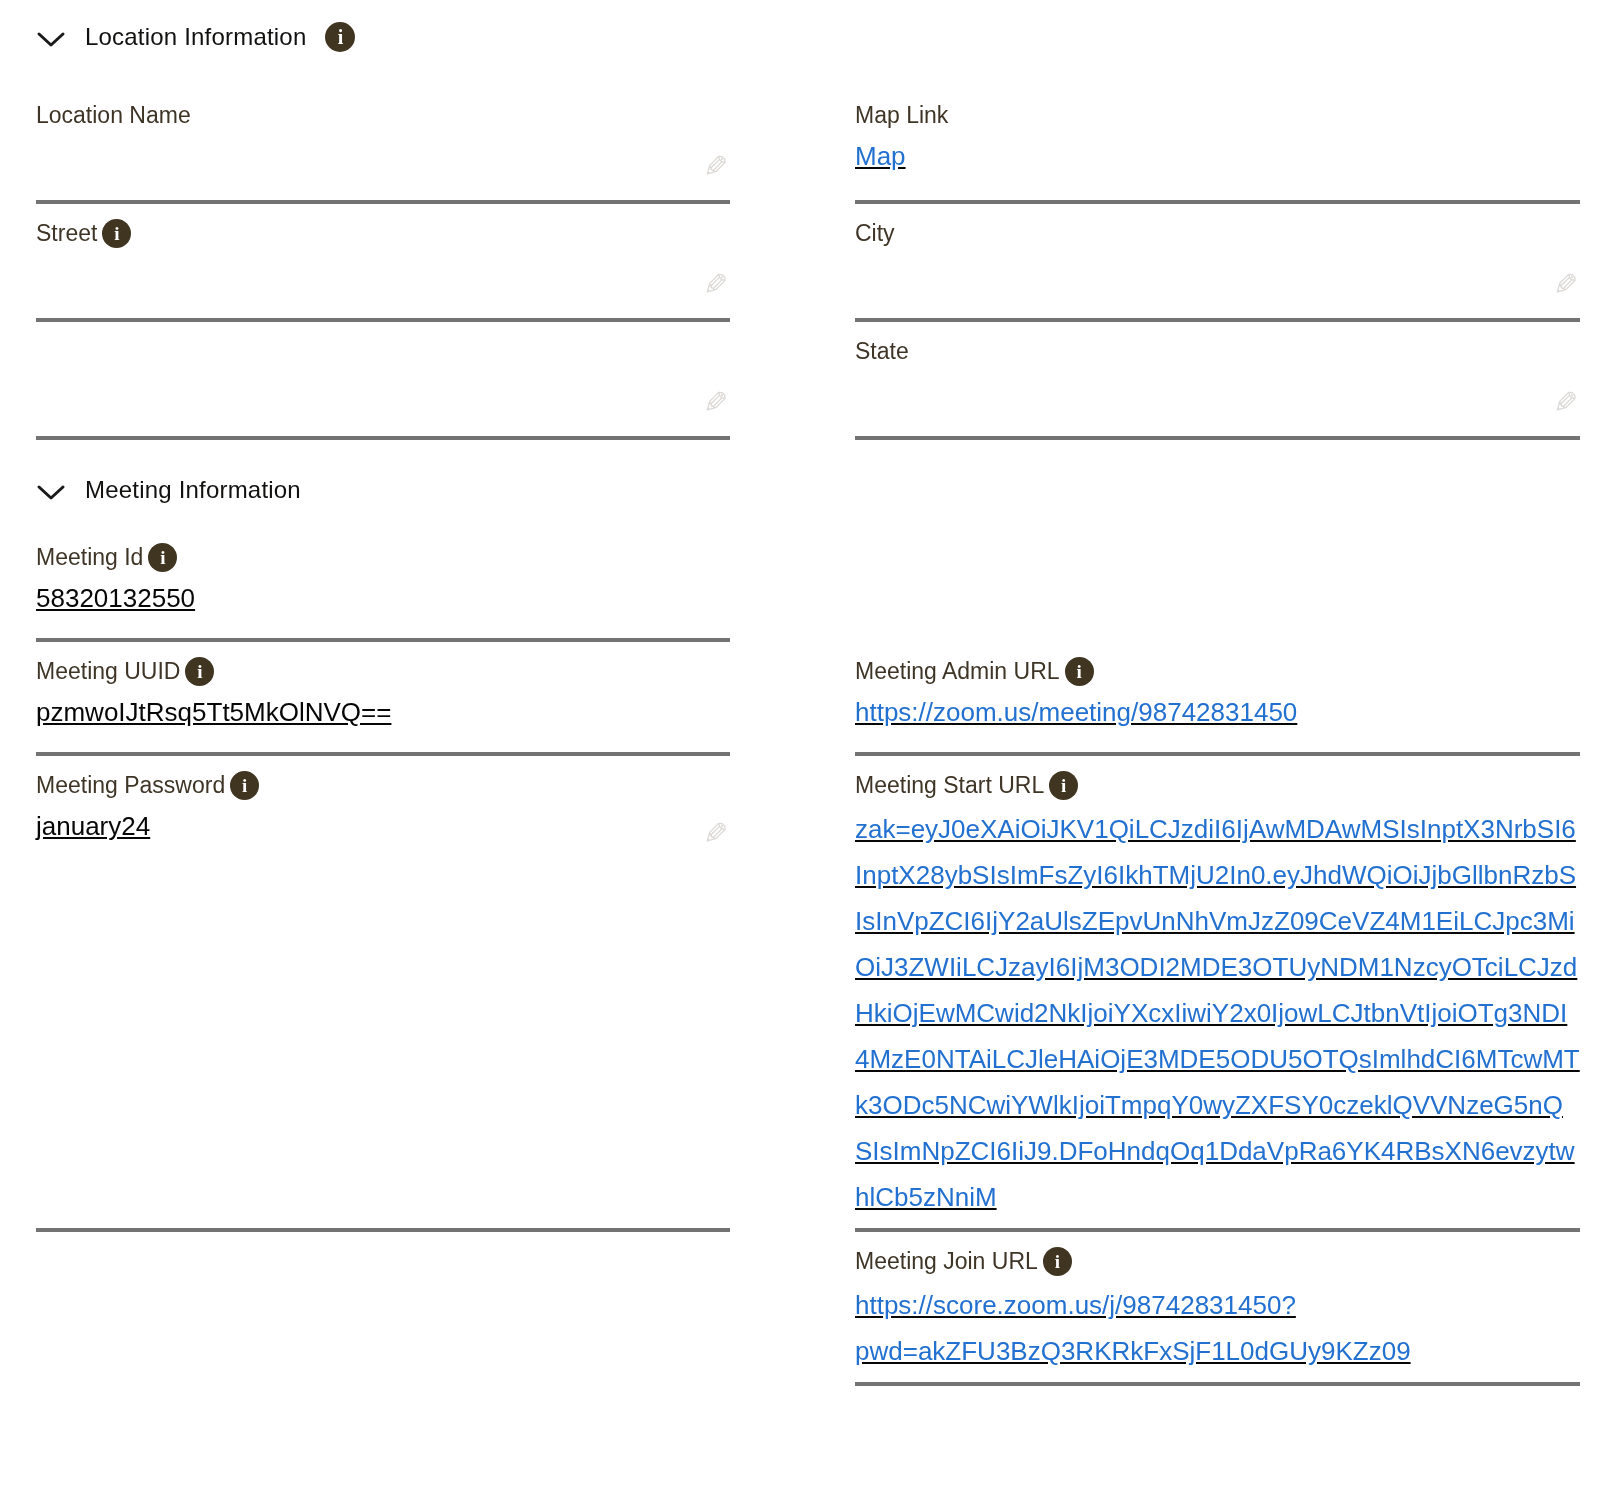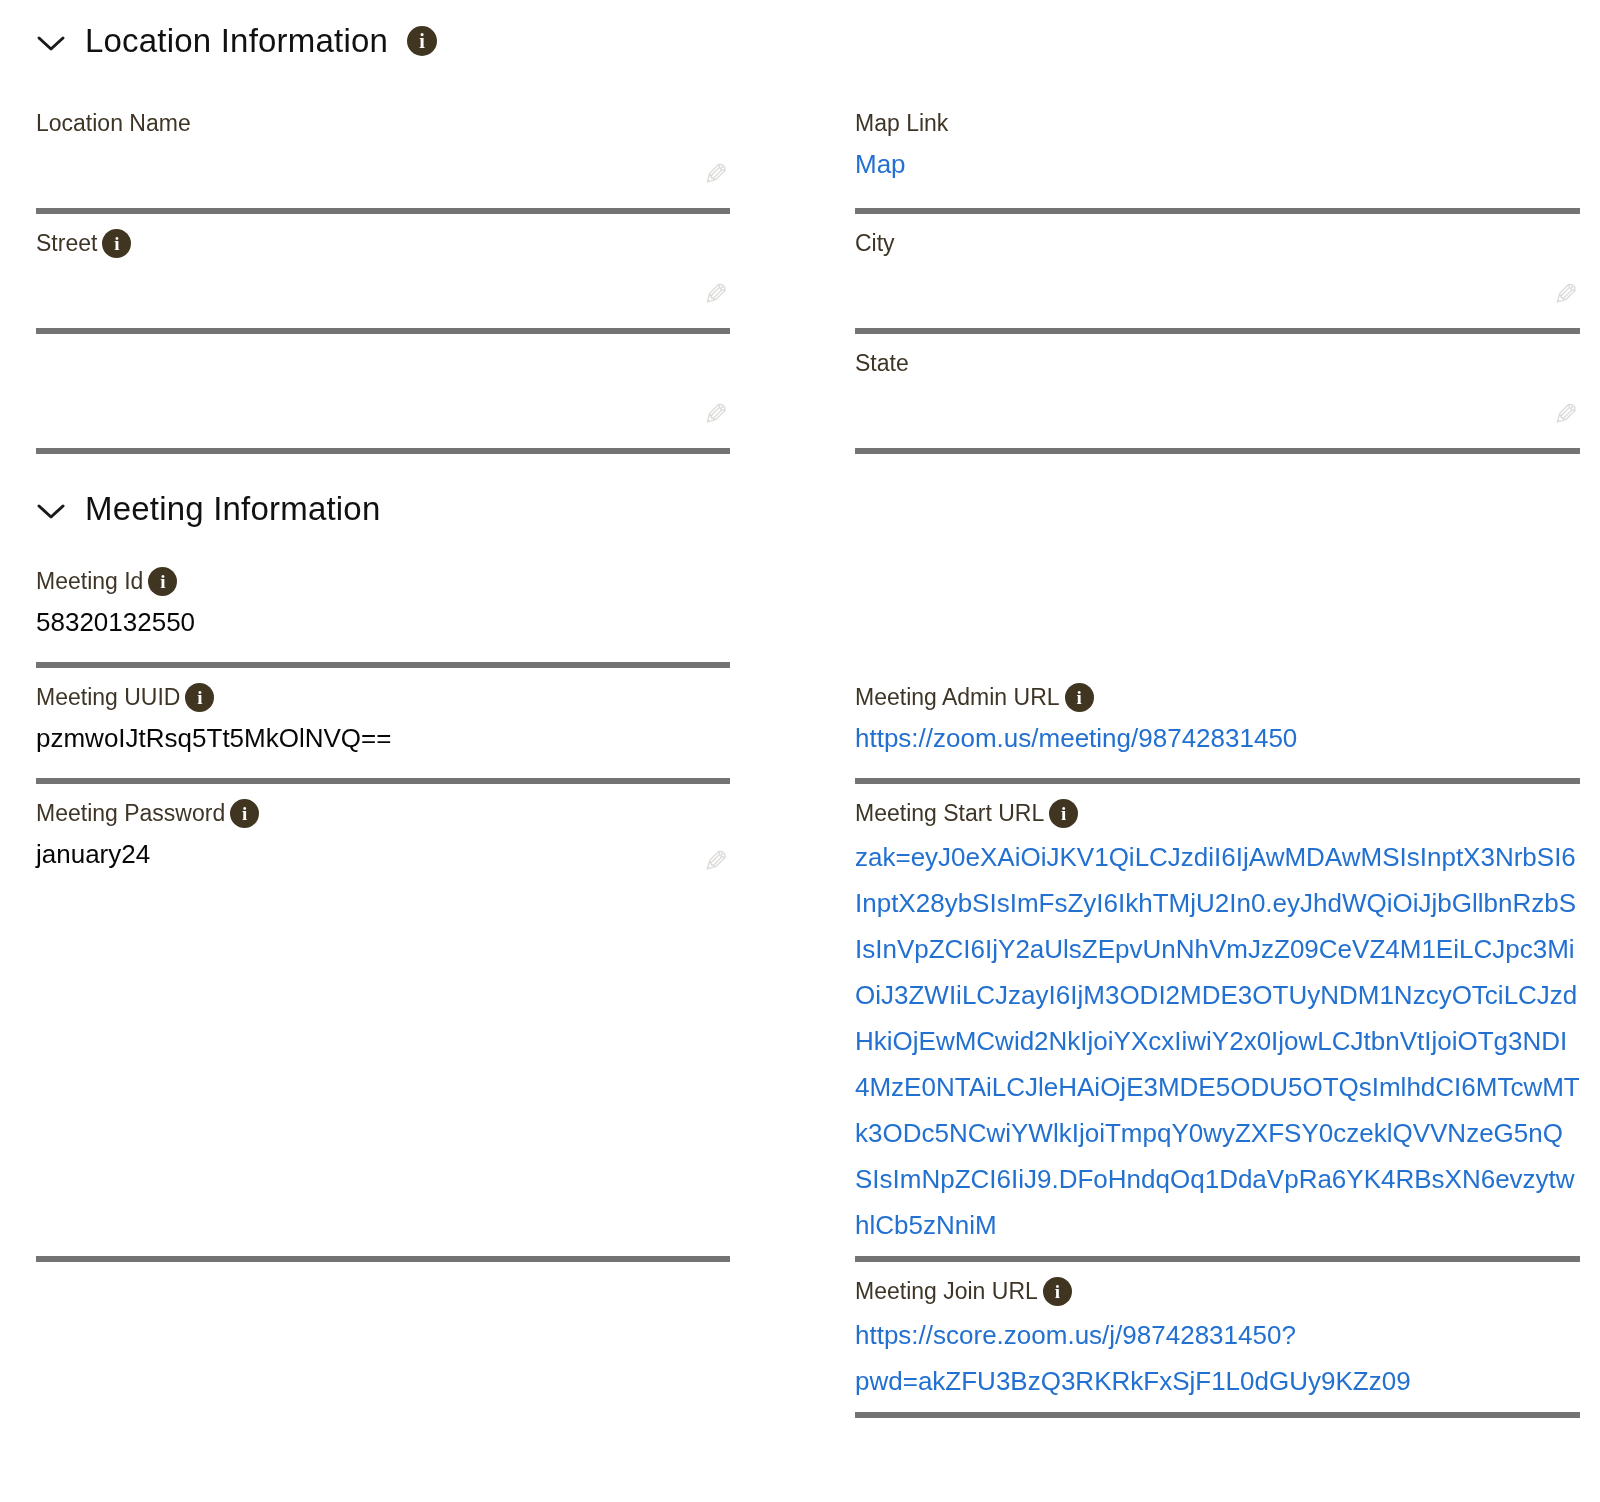--- a/index.html
+++ b/index.html
@@ -12,21 +12,21 @@
     padding: 22px 20px 4px 36px;
   }
   .section-header {
     display: flex;
     align-items: center;
     gap: 19px;
     margin: 36px 0 38px 0;
   }
   .section-header.first { margin-top: 0; margin-bottom: 48px; }
   .section-title {
-    font-size: 33px;
+    font-size: 24px;
     font-weight: 400;
     color: #121110;
     letter-spacing: 0.2px;
   }
   .chevron { flex: 0 0 auto; margin-top: 4px; cursor: pointer; }
   .info-badge {
     width: 30px; height: 30px;
     border-radius: 50%;
     background: #3f3520;
     color: #ffffff;
@@ -43,39 +43,40 @@
   .label .info-badge { width: 29px; height: 29px; font-size: 19px; margin-left: 2px; }
   .row {
     display: grid;
     grid-template-columns: 694px 725px;
     column-gap: 125px;
     align-items: stretch;
     margin-bottom: 14px;
   }
   .field {
     position: relative;
-    border-bottom: 6px solid #737373;
+    border-bottom: 4px solid #737373;
     padding-bottom: 8px;
   }
   .spacer { border-bottom: none; }
   .label {
     display: flex;
     align-items: center;
     gap: 3px;
     font-size: 23px;
     line-height: 30px;
     color: #3e3526;
     margin-bottom: 6px;
   }
   .value {
     font-size: 26px;
     line-height: 40px;
     color: #080707;
     min-height: 52px;
     word-break: break-all;
+    text-decoration: underline;
   }
   .loc .value { min-height: 56px; }
   a.link, .link {
     color: #2270d0;
     text-decoration: none;
     cursor: pointer;
   }
   .url { line-height: 46px; min-height: 46px; }
   .url-prefix { display: block; }
   .url-wrap { display: block; word-break: break-all; }

